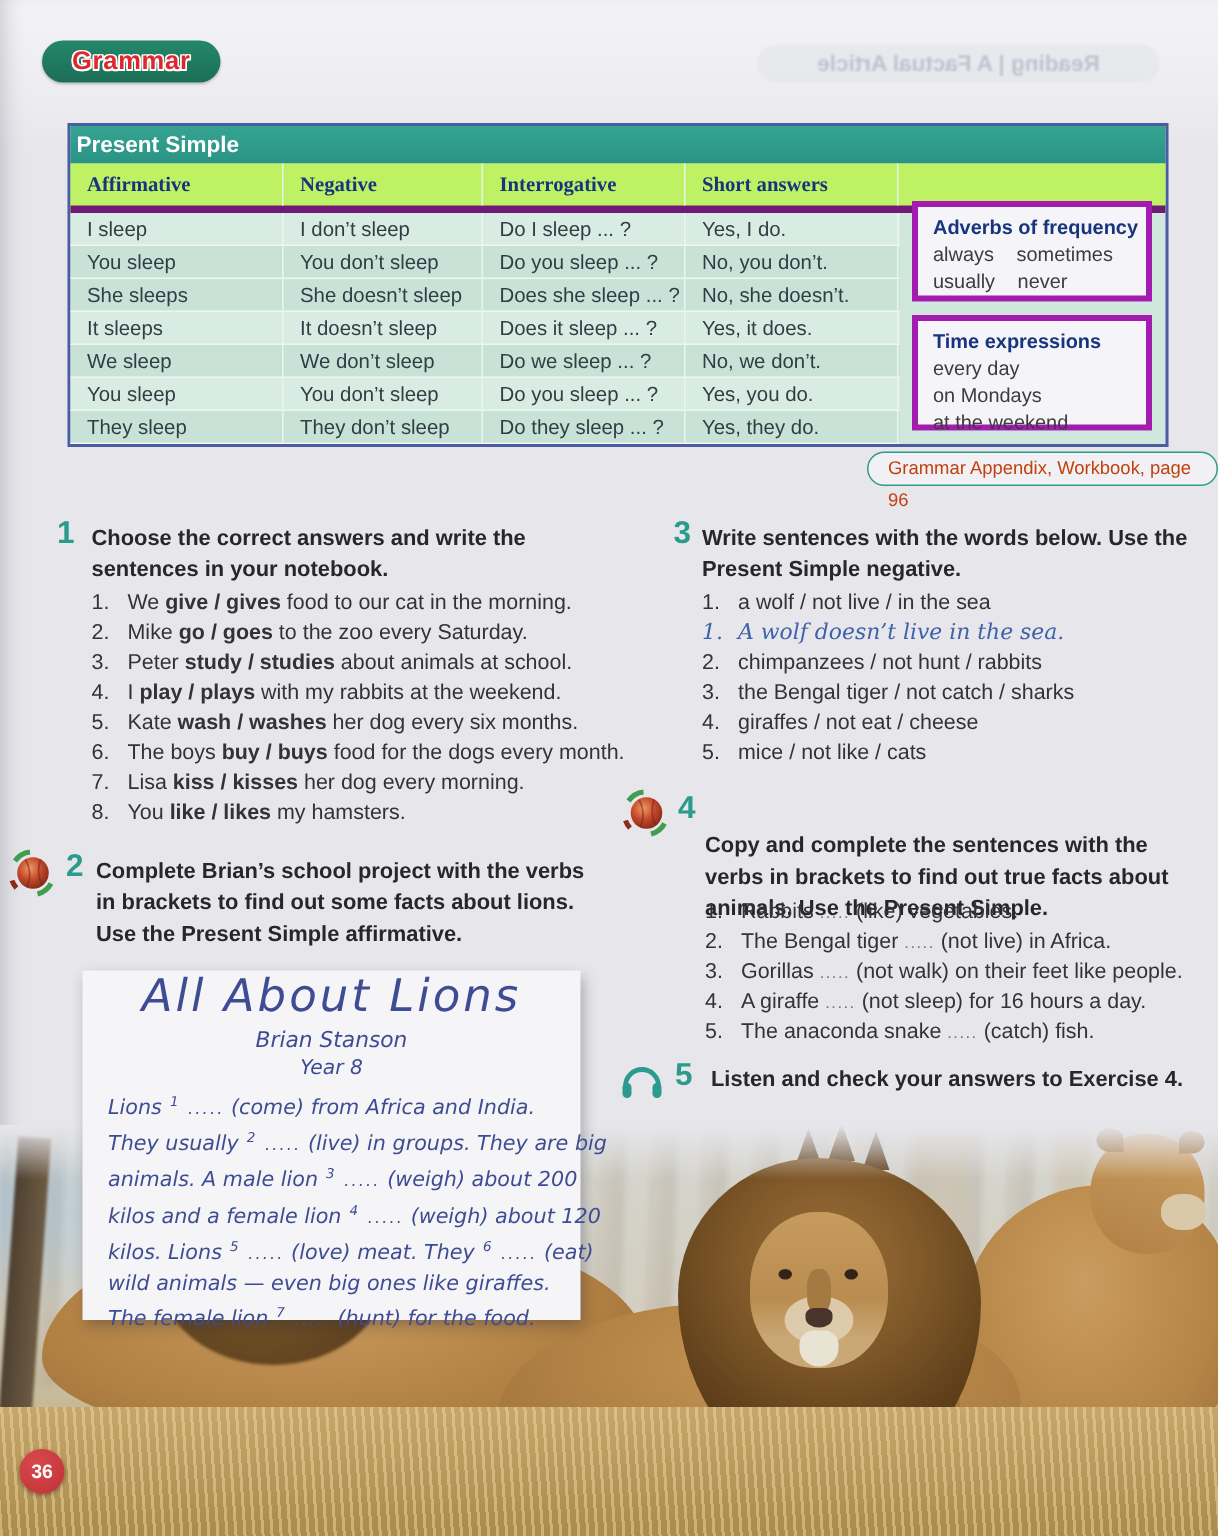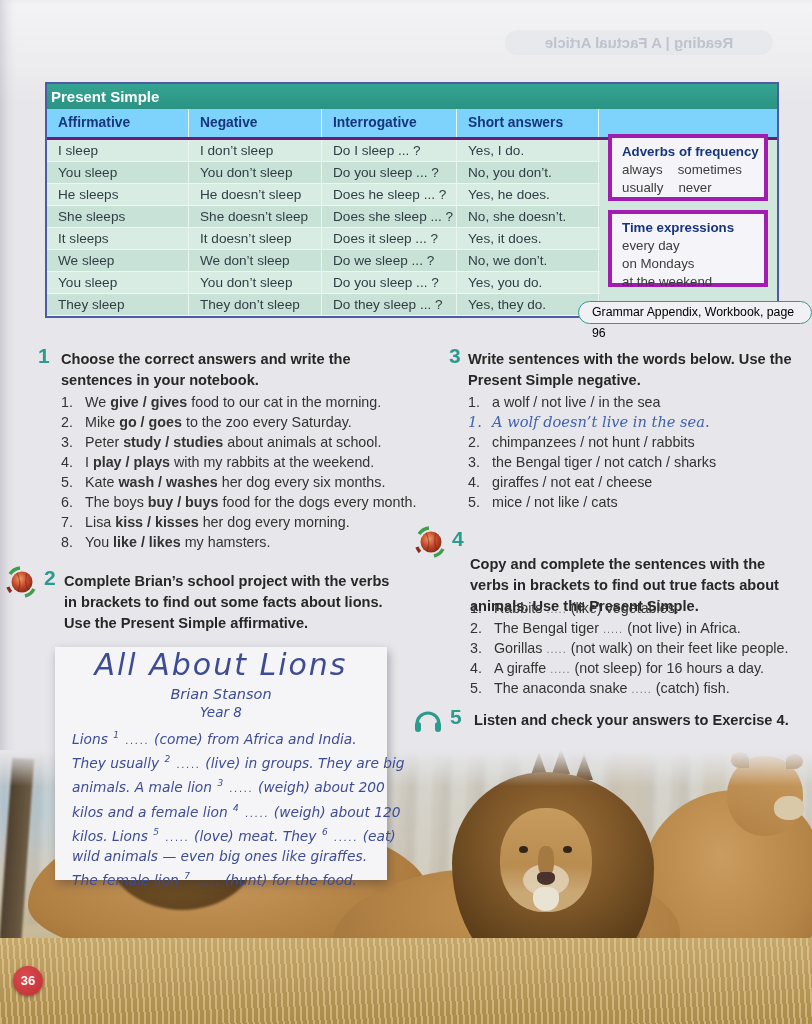--- a/index.html
+++ b/index.html
@@ -13,37 +13,37 @@
         transform:scaleX(-1);filter:blur(.7px);}
   .grammar-pill{position:absolute;left:28px;top:27px;height:28px;line-height:28px;padding:0 20px;
         background:linear-gradient(180deg,#25876b,#1b6e55);border-radius:15px;
         font-size:17px;font-weight:bold;letter-spacing:.5px;color:#e0262c;
         text-shadow:-1px 0 0 #fff,1px 0 0 #fff,0 -1px 0 #fff,0 1px 0 #fff,-1px -1px 0 #fff,1px 1px 0 #fff,1px -1px 0 #fff,-1px 1px 0 #fff;
         box-shadow:0 1px 2px rgba(0,0,0,.25);}
   
   .gtable{position:absolute;left:45px;top:82px;width:730px;border:2px solid #4b5ba4;background:#cfe7dd;}
   .gt-title{height:25px;line-height:25px;background:linear-gradient(180deg,#36a492,#2a9384);
         color:#fff;font-weight:bold;font-size:15px;padding-left:4px;}
-  .gt-head{display:flex;height:28px;background:#7dd3fc;border-bottom:3px solid #701a75;}
+  .gt-head{display:flex;height:28px;background:#bef264;border-bottom:5px solid #701a75;font-family:Liberation Serif, serif;}
   .gt-head .hc{line-height:28px;font-weight:bold;font-size:13.8px;color:#17357e;
         padding-left:11px;box-sizing:border-box;border-right:1px solid #e8f4ee;}
   .c0{width:142px;} .c1{width:133px;} .c2{width:135px;} .c3{width:142px;}
   .hfill{flex:1;border-right:none !important;}
   .gt-row{display:flex;height:21px;border-bottom:1px solid #edf6f1;width:553px;}
   .gt-row.even{background:#d9ece4;} .gt-row.odd{background:#c9e2d8;}
   .gt-cell{line-height:21px;font-size:13.6px;color:#303e44;padding-left:11px;
         box-sizing:border-box;border-right:1px solid #eaf5ef;}
   .side-box{position:absolute;right:9px;width:160px;background:#f5f4f8;border:4px solid #a21caf;
         box-sizing:border-box;padding:6px 0 0 10px;}
   .adverbs{top:50px;height:67px;} .timebox{top:126px;height:77px;}
   .box-title{font-weight:bold;font-size:13.3px;color:#17357e;margin-bottom:2px;}
   .box-line{font-size:13.3px;color:#3c3c3c;line-height:18px;}
   .box-line.pair{display:flex;gap:15px;}
   .appendix-pill{position:absolute;left:578px;top:301px;height:21px;line-height:21px;padding:0 13px;
-        background:#f1f0f4;border:1.5px solid #2f9c8b;border-radius:12px;font-size:12.3px;color:#000000;}
+        background:#f1f0f4;border:1.5px solid #2f9c8b;border-radius:12px;font-size:12.3px;color:#c2410c;}
   
   .ex-num{position:absolute;font-size:21px;font-weight:bold;color:#2a9b8d;}
   .ex-head{position:absolute;font-size:14.6px;font-weight:bold;color:#272727;line-height:21px;}
   .ex-items{position:absolute;font-size:14.3px;color:#333;line-height:20px;}
   .item{position:relative;padding-left:24px;height:20px;white-space:nowrap;}
   .item .num{position:absolute;left:0;}
   .item .bold{font-weight:bold;}
   .item.example,.item.example .num{color:#3f62aa;font-family:"DejaVu Serif",serif;font-style:italic;font-size:14.6px;}
   .blank2{letter-spacing:1px;font-size:11px;color:#777;}
   .icon-wrap{position:absolute;width:34px;height:34px;}
@@ -109,20 +109,21 @@
   .page-badge{position:absolute;left:13px;top:966px;width:30px;height:30px;border-radius:50%;z-index:8;
      background:radial-gradient(circle at 38% 32%,#d9494c,#bf3136);color:#fff;font-weight:bold;font-size:13px;
      text-align:center;line-height:30px;box-shadow:0 1px 3px rgba(0,0,0,.4);}
 </style>
 </head>
 <body>
 
 <div class="page">
 
   <div class="ghost-banner">Reading | A Factual Article</div>
+  <div class="grammar-pill">Grammar</div>
 
   <section class="gtable">
     <div class="gt-title">Present Simple</div>
     <div class="gt-head">
       <div class="hc c0">Affirmative</div>
       <div class="hc c1">Negative</div>
       <div class="hc c2">Interrogative</div>
       <div class="hc c3">Short answers</div>
       <div class="hc hfill"></div>
     </div>
@@ -131,26 +132,20 @@
           <div class="gt-cell c0">I sleep</div>
           <div class="gt-cell c1">I don’t sleep</div>
           <div class="gt-cell c2">Do I sleep ... ?</div>
           <div class="gt-cell c3">Yes, I do.</div>
         </div>
         <div class="gt-row odd">
           <div class="gt-cell c0">You sleep</div>
           <div class="gt-cell c1">You don’t sleep</div>
           <div class="gt-cell c2">Do you sleep ... ?</div>
           <div class="gt-cell c3">No, you don’t.</div>
-        </div>
-        <div class="gt-row even">
-          <div class="gt-cell c0">He sleeps</div>
-          <div class="gt-cell c1">He doesn’t sleep</div>
-          <div class="gt-cell c2">Does he sleep ... ?</div>
-          <div class="gt-cell c3">Yes, he does.</div>
         </div>
         <div class="gt-row odd">
           <div class="gt-cell c0">She sleeps</div>
           <div class="gt-cell c1">She doesn’t sleep</div>
           <div class="gt-cell c2">Does she sleep ... ?</div>
           <div class="gt-cell c3">No, she doesn’t.</div>
         </div>
         <div class="gt-row even">
           <div class="gt-cell c0">It sleeps</div>
           <div class="gt-cell c1">It doesn’t sleep</div>

